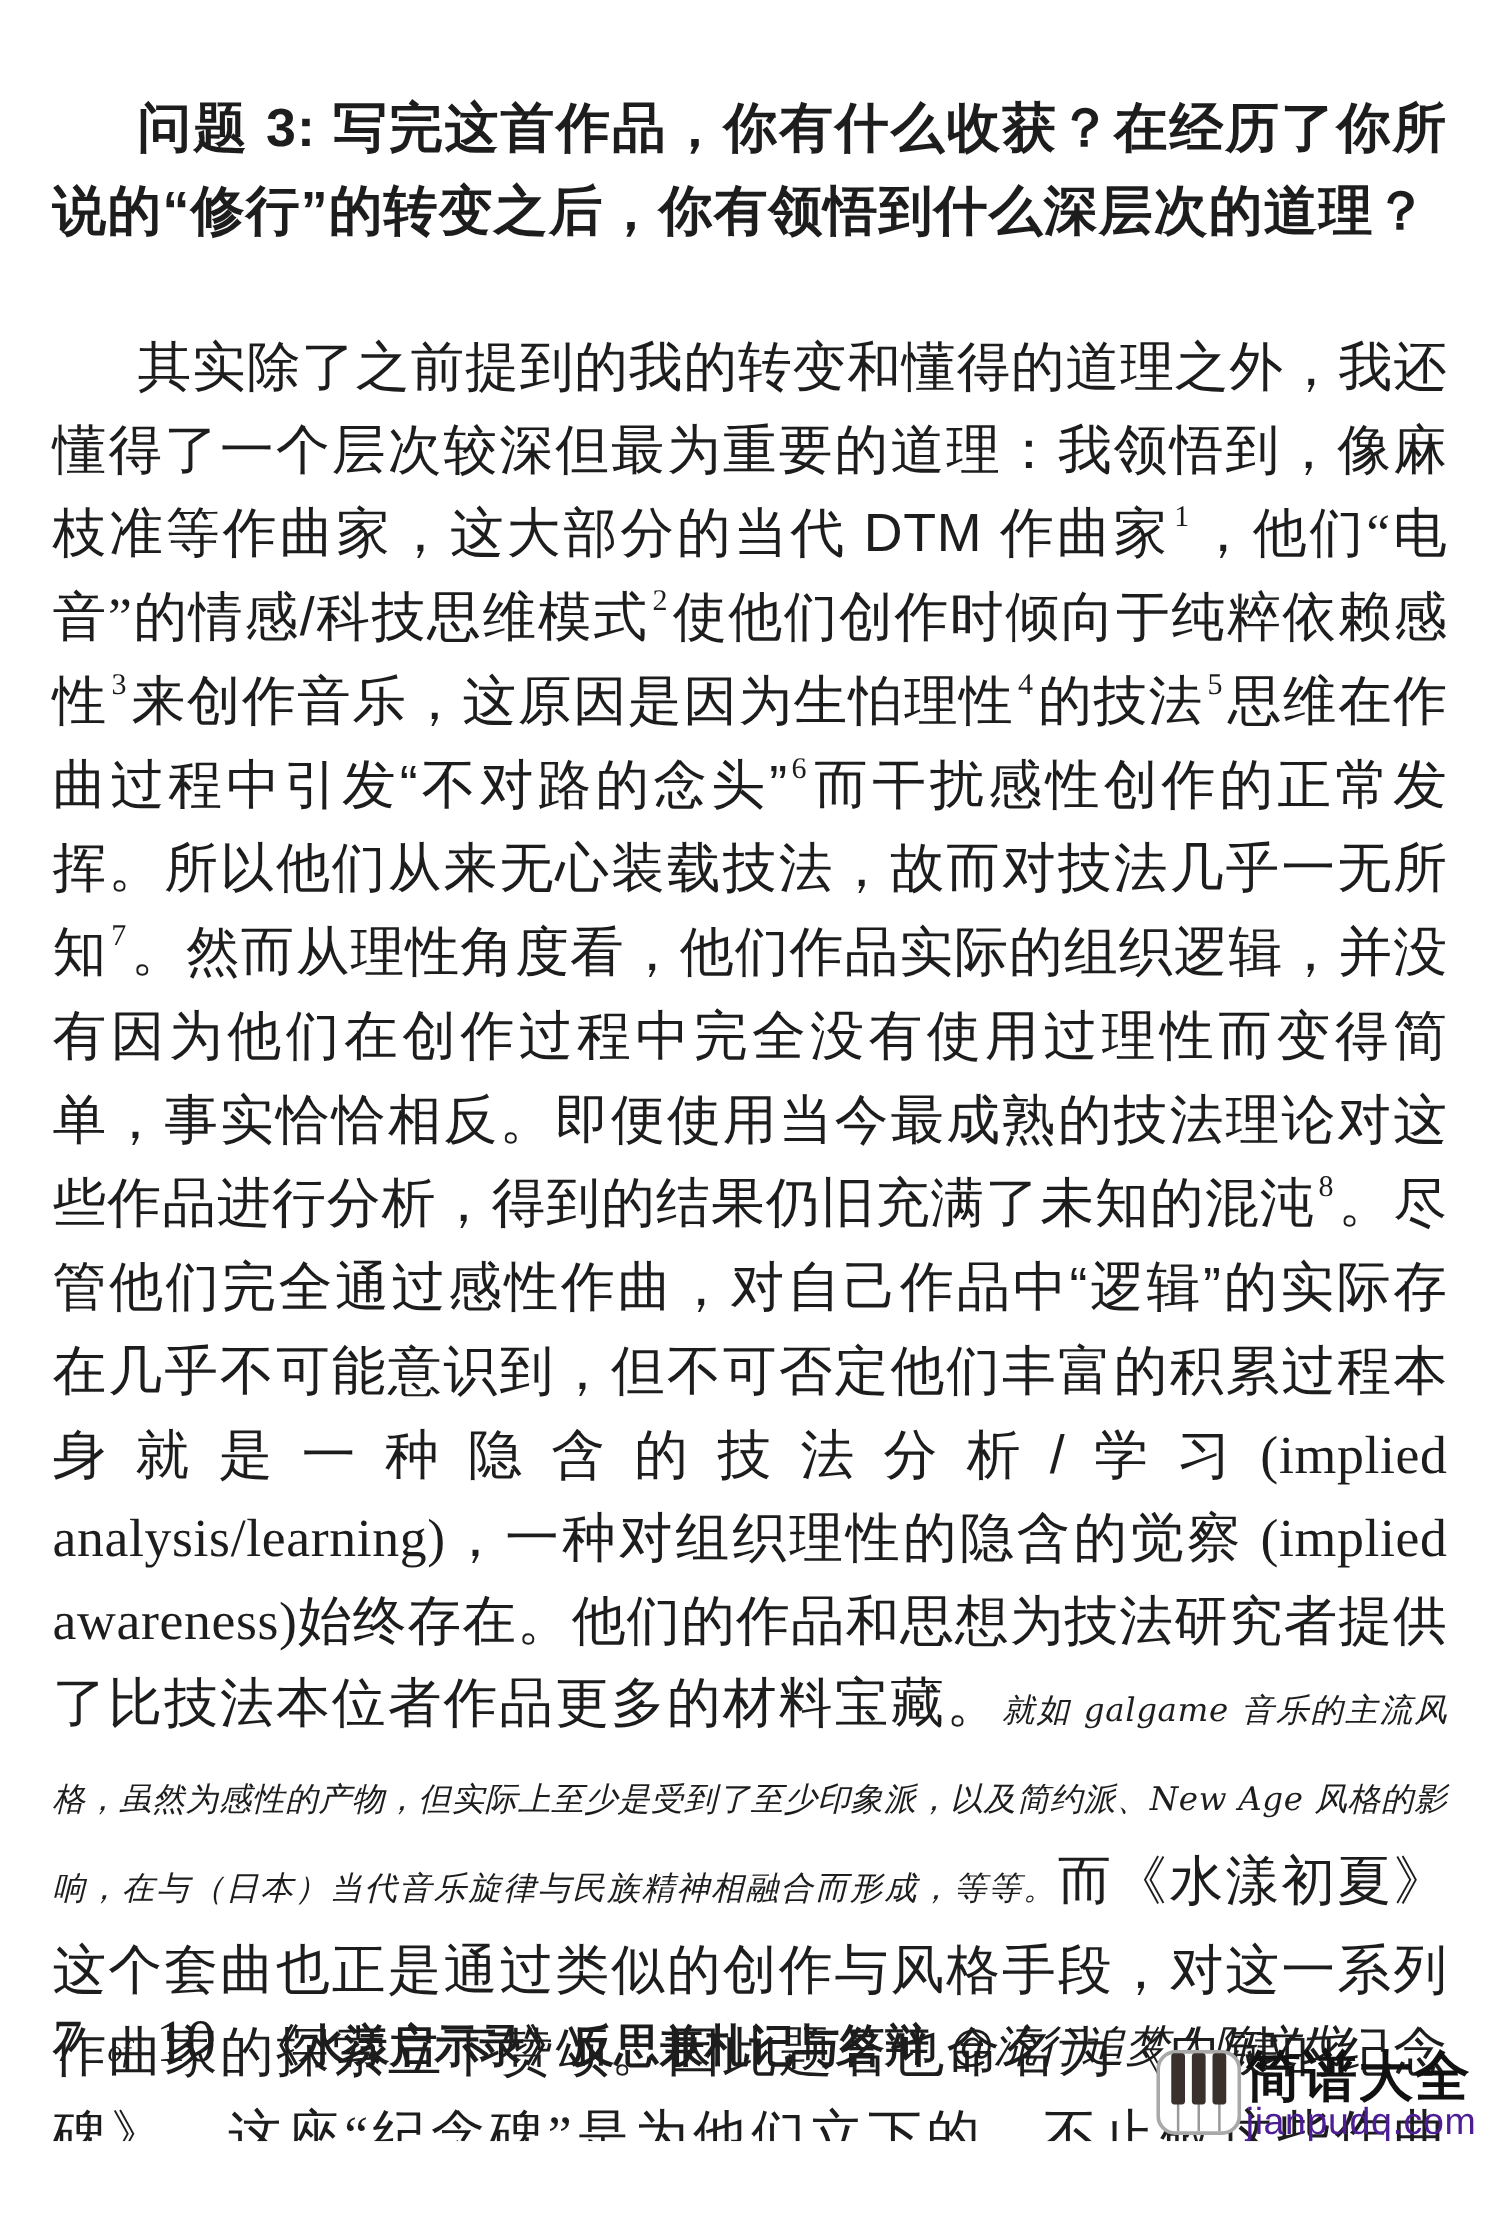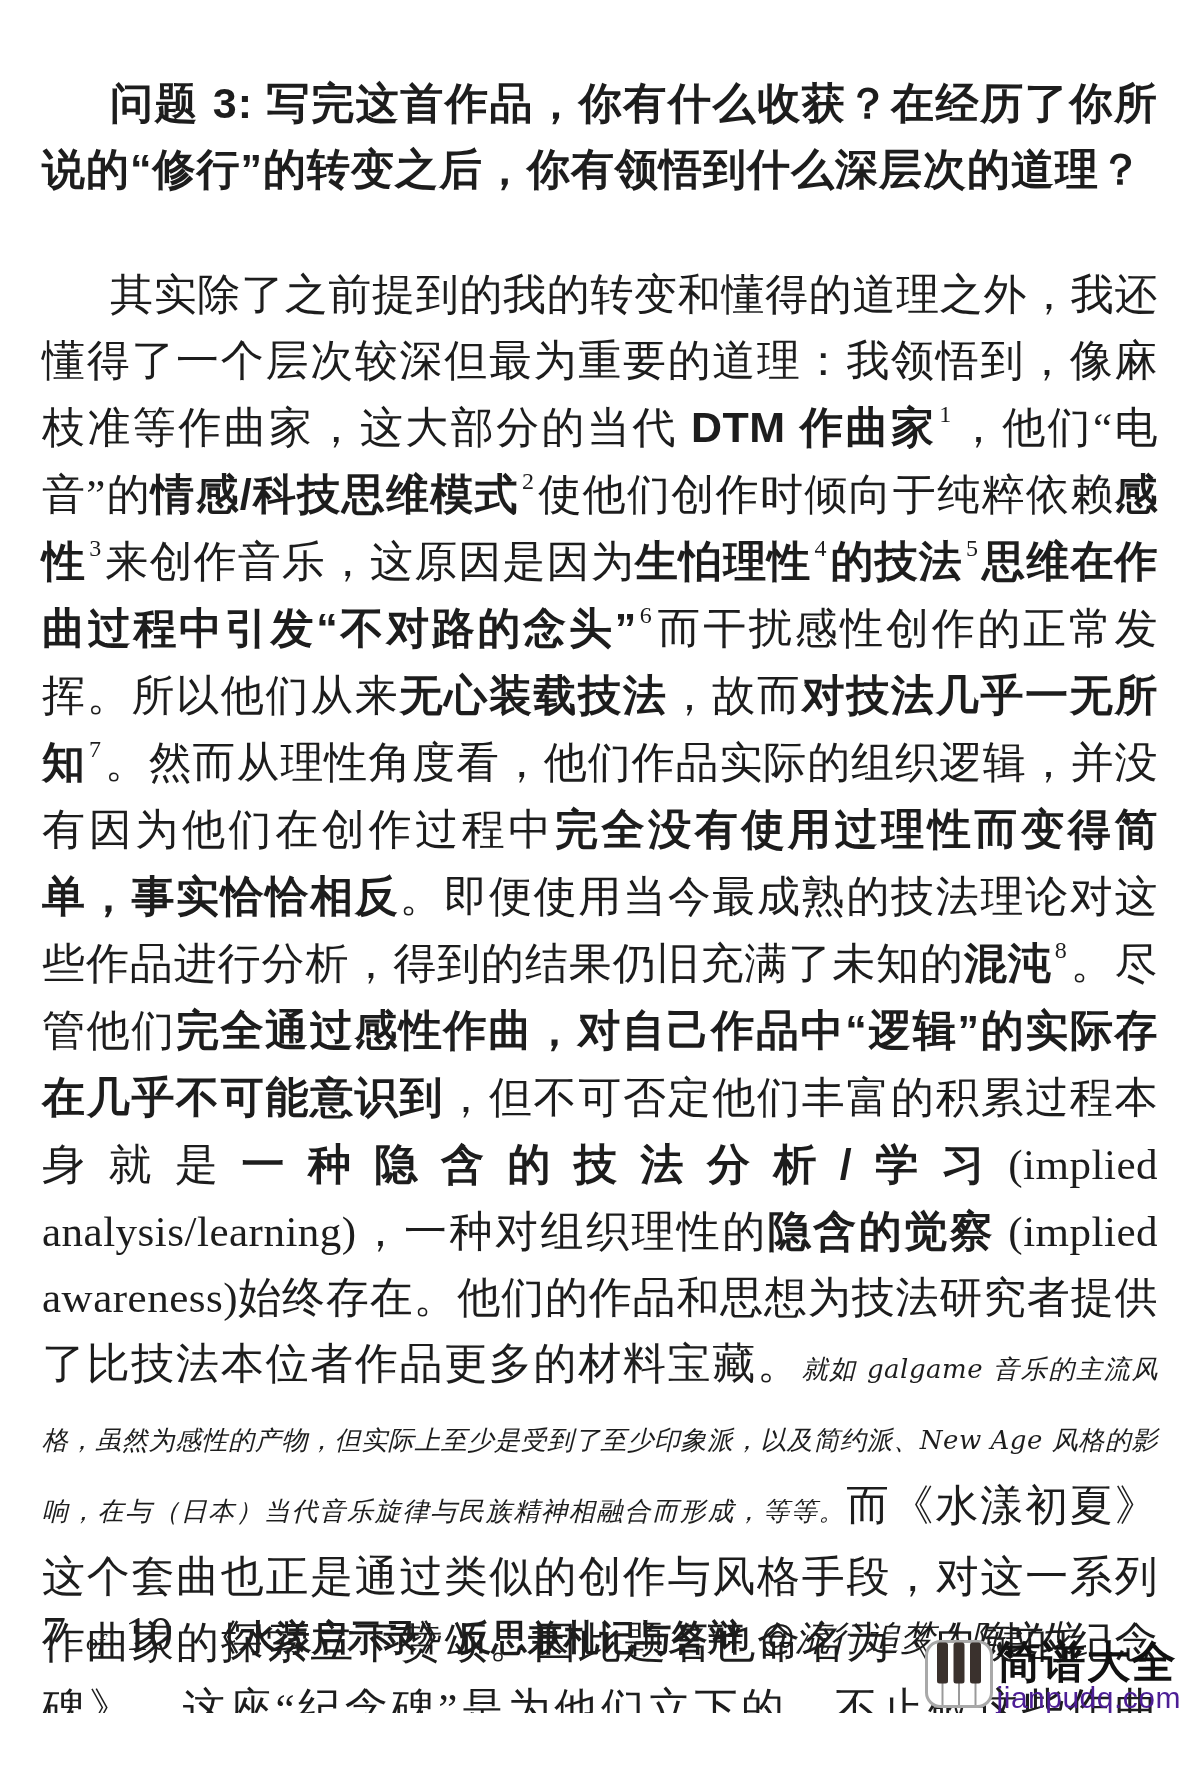--- a/index.html
+++ b/index.html
@@ -24,21 +24,21 @@
   }
   .body-para {
     margin-top:60px;
     font-size:43px;
     line-height:66px;
     text-indent:68px;
     text-align:justify;
     letter-spacing:0.5px;
   }
   .run-r   { font-family:"Liberation Serif","DejaVu Serif",serif; }
-  .run-b   { font-family:"Liberation Sans","DejaVu Sans",sans-serif; font-weight:700; }
+  .run-b   { font-family:"Liberation Sans","DejaVu Sans",sans-serif; font-weight:400; }
   .run-kai { font-family:"DejaVu Serif",serif; font-style:italic; font-size:26px; }
   .run-sup {
     font-family:"Liberation Serif","DejaVu Serif",serif;
     font-size:24px;
     vertical-align:20px;
     line-height:0;
     margin:0 3px;
   }
   .footer {
     position:absolute;

